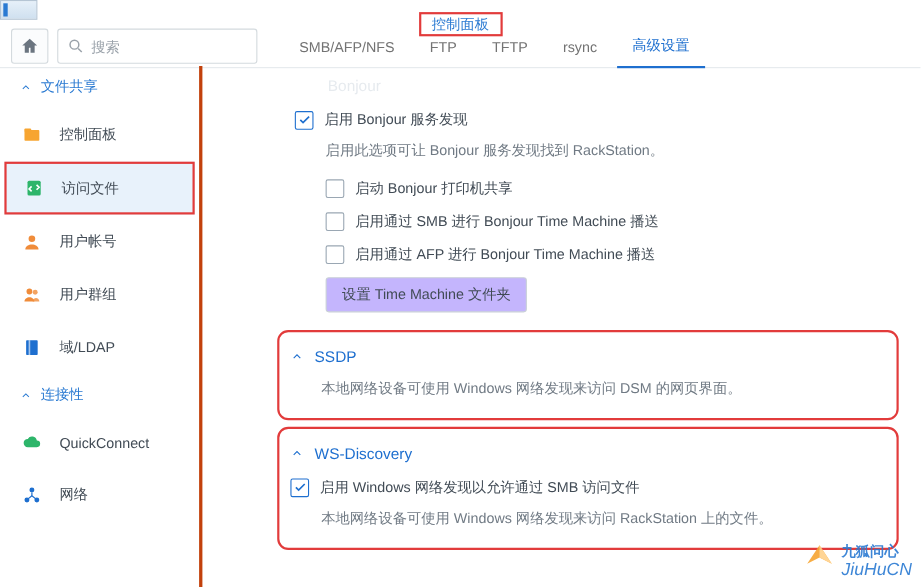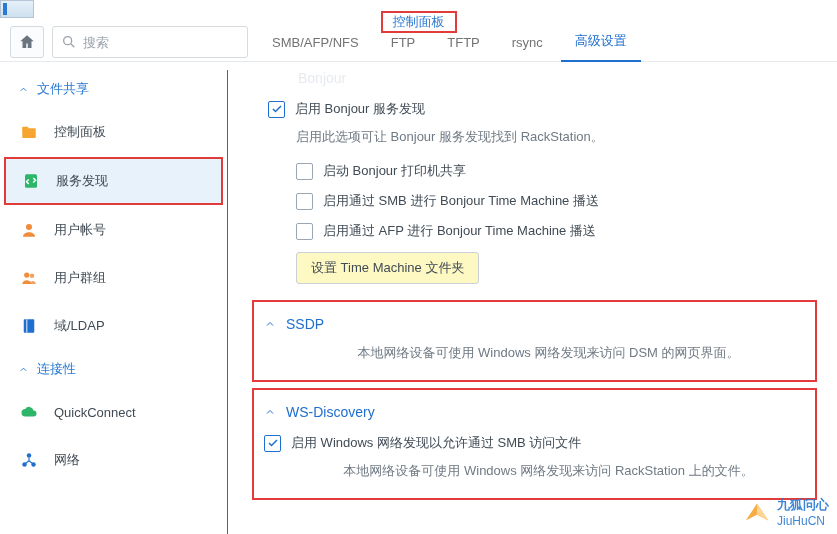--- a/index.html
+++ b/index.html
@@ -8,54 +8,54 @@
   
   .titlebar-icon { position: absolute; top: 0; left: 0; width: 34px; height: 18px; background: linear-gradient(#e6f0f9,#cfe0ef); border: 1px solid #b5c5d4; }
   .titlebar-icon .stripe { position: absolute; top: 2px; left: 2px; width: 4px; height: 12px; background: #2a7ad2; }
 
   .page-title-wrap { position: absolute; top: 11px; left: 0; right: 0; height: 22px; text-align: center; }
   .page-title-box { display: inline-block; border: 2px solid #e23b3b; padding: 0 10px; line-height: 18px; color: #2a7ad2; font-size: 13px; }
 
   
   .toprow { position: absolute; top: 24px; left: 0; right: 0; height: 38px; border-bottom: 1px solid #e5e9ed; }
   .home-btn { position: absolute; left: 10px; top: 2px; width: 34px; height: 32px; border: 1px solid #d4dade; border-radius: 3px; background: #fbfcfd; display: flex; align-items: center; justify-content: center; }
-  .search-box { position: absolute; left: 52px; top: 2px; width: 196px; height: 32px; border: 1px solid #d4dade; border-radius: 3px; background: #fff; display: flex; align-items: center; padding: 0 8px; color: #9aa2aa; }
+  .search-box { position: absolute; left: 52px; top: 2px; width: 182px; height: 32px; border: 1px solid #d4dade; border-radius: 3px; background: #fff; display: flex; align-items: center; padding: 0 8px; color: #9aa2aa; }
   .search-box svg { flex: 0 0 16px; margin-right: 6px; }
   .search-box input { border: none; outline: none; font-size: 13px; flex: 1; color: #414b55; background: transparent; }
   .search-box input::placeholder { color: #9aa2aa; }
 
   .tabs { position: absolute; left: 248px; top: 0; right: 0; height: 38px; display: flex; align-items: flex-end; gap: 4px; padding-left: 10px; }
   .tab { padding: 10px 14px; font-size: 13px; color: #737373; cursor: pointer; border-bottom: 2px solid transparent; }
   .tab.active { color: #1e6fcf; border-bottom: 2px solid #1e6fcf; }
 
   
-  .sidebar { position: absolute; left: 0; top: 70px; width: 228px; bottom: 0; border-right: 1px solid #c2410c; overflow: hidden; }
+  .sidebar { position: absolute; left: 0; top: 60px; width: 184px; bottom: 0; border-right: 3px solid #c2410c; overflow: hidden; }
   .sb-section-hdr { display: flex; align-items: center; gap: 8px; padding: 10px 18px; color: #2a7ad2; font-size: 13px; cursor: pointer; }
   .sb-item { display: flex; align-items: center; gap: 14px; padding: 13px 18px; font-size: 13px; color: #414b55; cursor: pointer; }
   .sb-item.active { background: #e8f2fb; }
   .sb-item-highlight { border: 2px solid #e23b3b; margin: 1px 4px; padding: 11px 14px; }
   .sb-icon { width: 22px; height: 22px; border-radius: 3px; display: flex; align-items: center; justify-content: center; flex: 0 0 22px; }
   .sb-icon svg { width: 18px; height: 18px; }
 
   
   .main { position: absolute; left: 228px; top: 62px; right: 0; bottom: 0; overflow: hidden; padding: 0 0 0 24px; }
   .collapse-hdr { display: flex; align-items: center; gap: 10px; color: #1e6fcf; font-size: 14px; padding: 8px 0; cursor: pointer; }
   .collapse-hdr.faded { color: #b8c4d0; padding-left: 30px; }
   .chk-row { display: flex; align-items: center; gap: 10px; padding: 6px 0; }
   .chk { width: 17px; height: 17px; border: 1px solid #9aa7b3; border-radius: 2px; display: flex; align-items: center; justify-content: center; background: #fff; flex: 0 0 17px; }
   .chk.checked { border-color: #1e6fcf; }
   .chk.checked svg { display: block; }
   .chk svg { display: none; width: 12px; height: 12px; }
   .desc { color: #707a84; font-size: 13px; padding: 4px 0 10px 28px; }
   .sub-indent { padding-left: 28px; }
-  .btn { display: inline-block; border: 1px solid #c9d0d7; background: #fef9c3; padding: 6px 14px; border-radius: 3px; font-size: 13px; color: #414b55; cursor: pointer; margin: 6px 0 10px 28px; }
-  .red-box { border: 2px solid #e23b3b; border-radius: 0; padding: 6px 10px 8px 10px; margin: 6px 20px 6px 0; text-align: center; }
+  .btn { display: inline-block; border: 1px solid #c9d0d7; background: #c4b5fd; padding: 6px 14px; border-radius: 3px; font-size: 13px; color: #414b55; cursor: pointer; margin: 6px 0 10px 28px; }
+  .red-box { border: 2px solid #e23b3b; border-radius: 10px; padding: 6px 10px 8px 10px; margin: 6px 20px 6px 0; }
   .bonjour-block { padding-left: 16px; }
 
-  .watermark { position: absolute; right: 8px; bottom: 6px; color: #2a7ad2; font-size: 11px; opacity: .9; display: flex; align-items: center; gap: 6px; }
+  .watermark { position: absolute; right: 8px; bottom: 6px; color: #2a7ad2; font-size: 11px; opacity: .9; display: flex; align-items: flex-start; gap: 6px; }
   .watermark .fox { width: 28px; height: 24px; }
 </style>
 </head>
 <body>
 
 <div class="titlebar-icon">
     <div class="stripe"></div>
   </div>
 
 <div class="page-title-wrap">
@@ -100,21 +100,21 @@
       </span>
       <span>控制面板</span>
     </div>
     <div class="sb-item active sb-item-highlight">
       <span class="sb-icon">
         <svg viewBox="0 0 24 24">
           <rect x="4" y="3" width="16" height="18" rx="2" fill="#2db56a"></rect>
           <path d="M9 10l-3 3 3 3M15 8l3 3-3 3" stroke="#fff" stroke-width="2" fill="none"></path>
         </svg>
       </span>
-      <span>服务发现</span>
+      <span>访问文件</span>
     </div>
     <div class="sb-item">
       <span class="sb-icon">
         <svg viewBox="0 0 24 24">
           <circle cx="12" cy="8" r="4" fill="#f08c3a"></circle>
           <path d="M4 21c0-4 4-6 8-6s8 2 8 6" fill="#f08c3a"></path>
         </svg>
       </span>
       <span>用户帐号</span>
     </div>
@@ -227,15 +227,15 @@
 
 </div>
 
 <div class="watermark">
   <svg class="fox" viewBox="0 0 40 32">
       <path fill="#f7a531" d="M4 28 L20 4 L36 28 L20 20 Z"></path>
       <path fill="#ffd18a" d="M20 4 L36 28 L20 20 Z"></path>
     </svg>
   <div>
     <div style="font-size:13px;font-weight:bold">九狐问心</div>
-    <div style="font-size:12px;">JiuHuCN</div>
+    <div style="font-size:16px;font-style:italic">JiuHuCN</div>
   </div>
 </div>
 
 </body></html>

